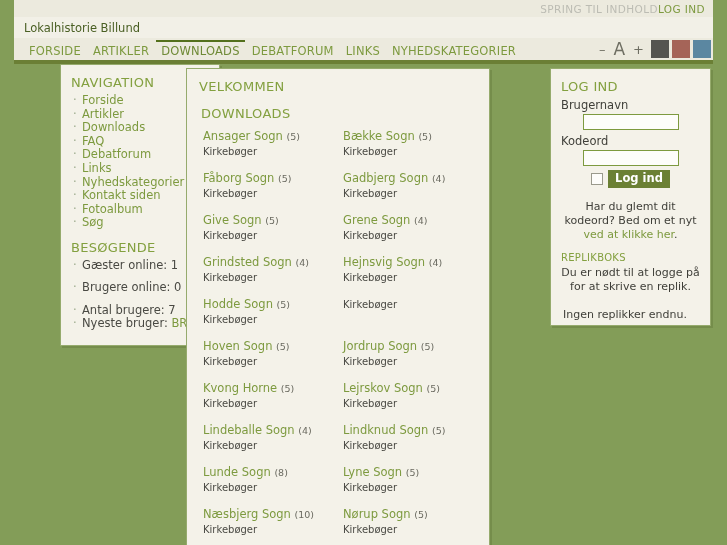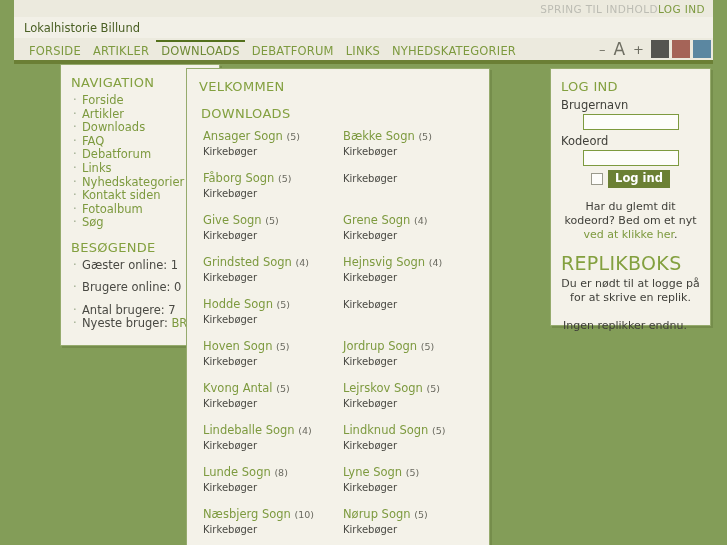--- a/index.html
+++ b/index.html
@@ -257,21 +257,21 @@
   .forgot {
     text-align: center;
     font-size: 11px;
     color: #3f3f39;
     line-height: 14px;
     margin-top: 12px;
   }
   .forgot a { color: #7d9a3f; text-decoration: none; text-align: right; }
   .replik-title {
     color: #83a03f;
-    font-size: 19px;
+    font-size: 10px;
     margin: 10px 0 3px 0;
     letter-spacing: .3px;
   }
   .replik-text {
     text-align: center;
     font-size: 11px;
     color: #3f3f39;
     line-height: 14px;
   }
   .replik-none {
@@ -351,20 +351,21 @@
           </div>
           <div class="dl-item">
             <div class="dl-name"><span>Bække Sogn</span> <span class="dl-count">(5)</span></div>
             <div class="dl-sub">Kirkebøger</div>
           </div>
           <div class="dl-item">
             <div class="dl-name"><span>Fåborg Sogn</span> <span class="dl-count">(5)</span></div>
             <div class="dl-sub">Kirkebøger</div>
           </div>
           <div class="dl-item">
+            <div class="dl-name"><span>Gadbjerg Sogn</span> <span class="dl-count">(4)</span></div>
             <div class="dl-sub">Kirkebøger</div>
           </div>
           <div class="dl-item">
             <div class="dl-name"><span>Give Sogn</span> <span class="dl-count">(5)</span></div>
             <div class="dl-sub">Kirkebøger</div>
           </div>
           <div class="dl-item">
             <div class="dl-name"><span>Grene Sogn</span> <span class="dl-count">(4)</span></div>
             <div class="dl-sub">Kirkebøger</div>
           </div>
@@ -385,21 +386,21 @@
           </div>
           <div class="dl-item">
             <div class="dl-name"><span>Hoven Sogn</span> <span class="dl-count">(5)</span></div>
             <div class="dl-sub">Kirkebøger</div>
           </div>
           <div class="dl-item">
             <div class="dl-name"><span>Jordrup Sogn</span> <span class="dl-count">(5)</span></div>
             <div class="dl-sub">Kirkebøger</div>
           </div>
           <div class="dl-item">
-            <div class="dl-name"><span>Kvong Antal</span> <span class="dl-count">(5)</span></div>
+            <div class="dl-name"><span>Kvong Horne</span> <span class="dl-count">(5)</span></div>
             <div class="dl-sub">Kirkebøger</div>
           </div>
           <div class="dl-item">
             <div class="dl-name"><span>Lejrskov Sogn</span> <span class="dl-count">(5)</span></div>
             <div class="dl-sub">Kirkebøger</div>
           </div>
           <div class="dl-item">
             <div class="dl-name"><span>Lindeballe Sogn</span> <span class="dl-count">(4)</span></div>
             <div class="dl-sub">Kirkebøger</div>
           </div>

